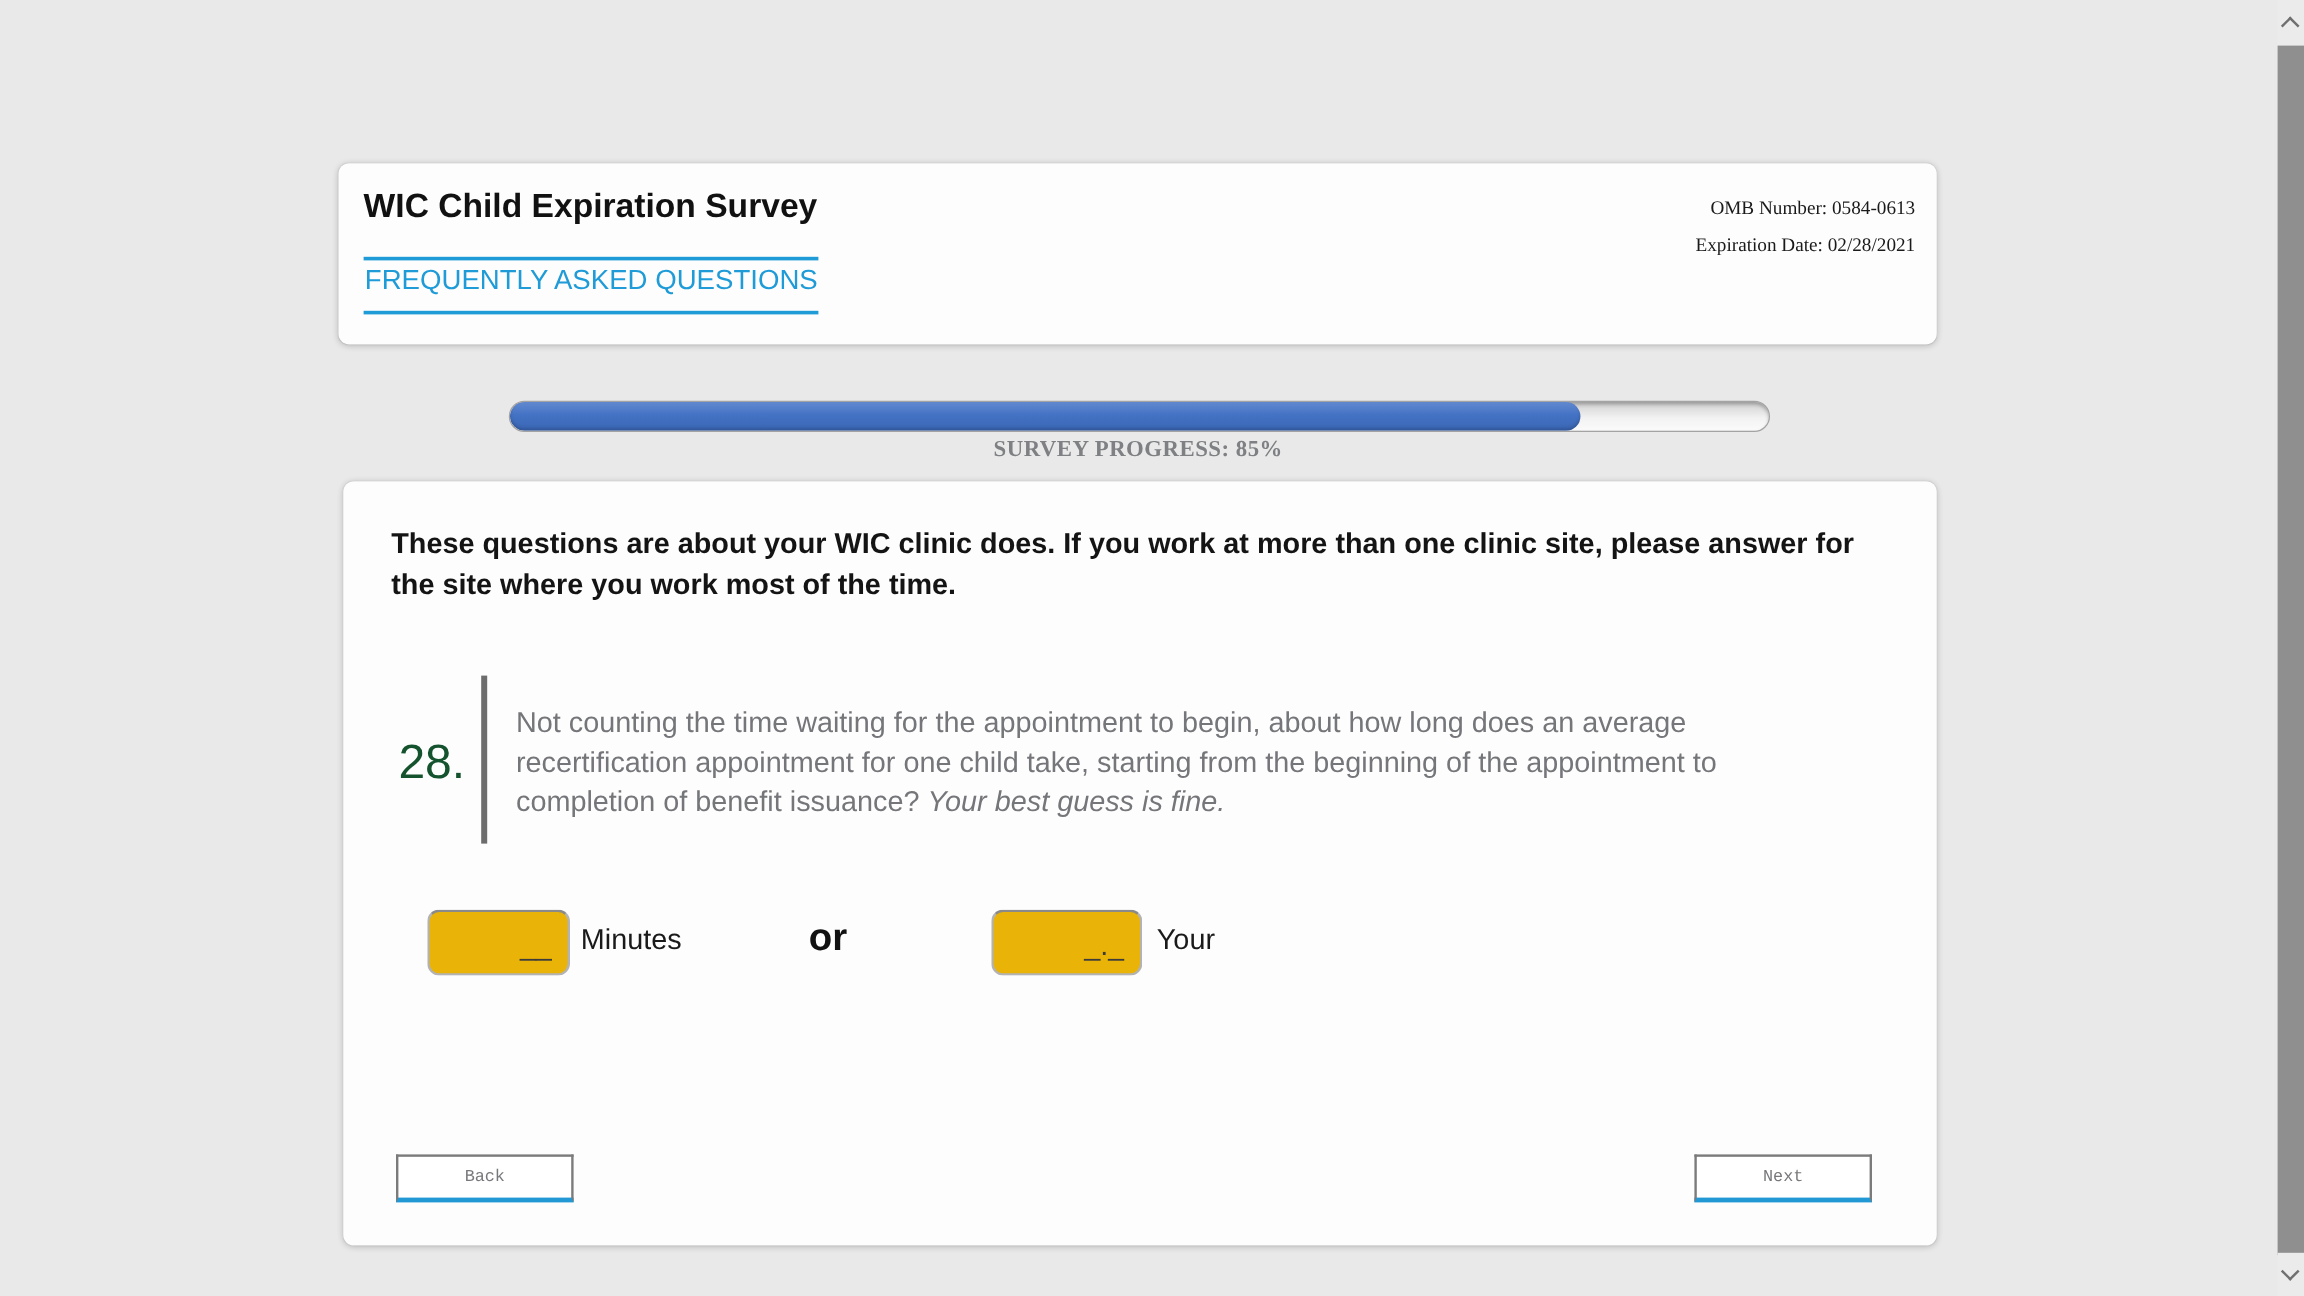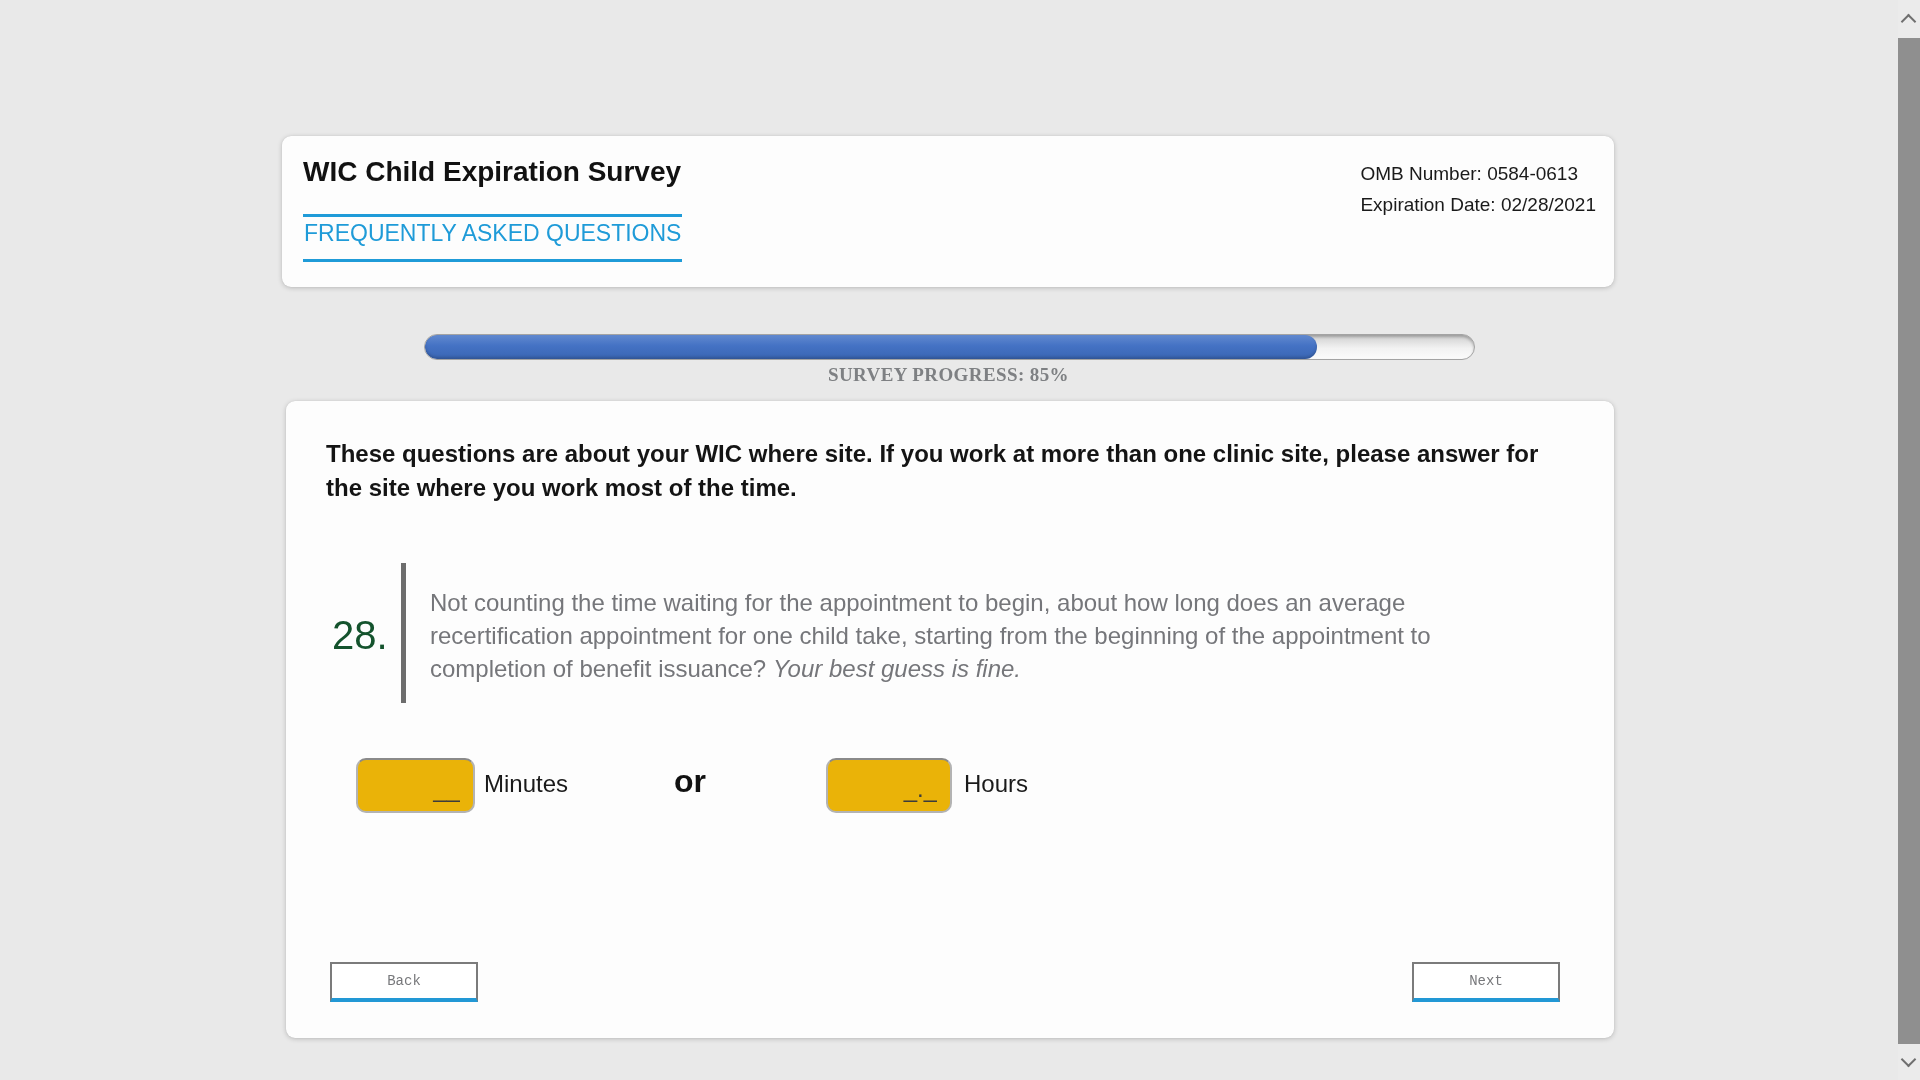--- a/index.html
+++ b/index.html
@@ -9,22 +9,22 @@
   .card{position:absolute;background:#fdfdfd;border-radius:9px;
         box-shadow:0 1px 5px rgba(0,0,0,0.20), 0 0 1px rgba(0,0,0,0.12);}
   .header-card{left:282px;top:136px;width:1332px;height:151px;}
   .main-card{left:286px;top:401px;width:1328px;height:637px;}
 
   .page-title{position:absolute;left:21px;top:20px;font-size:28px;font-weight:bold;color:#111;}
   .faq-link{position:absolute;left:21px;top:78px;display:inline-block;
             color:#1f9bd8;font-size:23px;text-decoration:none;
             border-top:3px solid #1f9bd8;border-bottom:3px solid #1f9bd8;
             padding:3px 1px 12px 1px;cursor:pointer;}
-  .omb{position:absolute;right:18px;top:22px;color:#1a1a1a;
-       font-size:19px;line-height:31px;}
+  .omb{position:absolute;right:18px;top:22px;text-align:right;color:#1a1a1a;
+       font-size:16px;line-height:31px;font-family:Liberation Serif, serif;}
 
   .progress-wrap{position:absolute;left:424px;top:334px;width:1049px;}
   .progress-track{position:relative;width:100%;height:24px;border-radius:13px;
       border:1px solid #a3a3a3;
       background:linear-gradient(#cfcfcf,#f2f2f2 55%,#fbfbfb);
       box-shadow:inset 0 2px 3px rgba(0,0,0,0.25);overflow:hidden;}
   .progress-fill{position:absolute;left:0;top:0;height:100%;border-radius:13px;
       background:linear-gradient(#6189cf,#4472c4 45%,#3a66b4);
       box-shadow:inset 0 -2px 3px rgba(0,0,0,0.18);}
   .progress-label{margin-top:4px;text-align:center;
@@ -84,36 +84,36 @@
   </div>
 
   <div class="progress-wrap">
     <div class="progress-track">
       <div class="progress-fill" style="width: 85%;"></div>
     </div>
     <div class="progress-label">SURVEY PROGRESS: 85%</div>
   </div>
 
   <div class="card main-card">
-    <div class="intro">These questions are about your WIC where site. If you work at more than one clinic site, please answer for the site where you work most of the time.</div>
+    <div class="intro">These questions are about your WIC clinic does. If you work at more than one clinic site, please answer for the site where you work most of the time.</div>
 
     <div class="q-number">28.</div>
     <div class="q-divider"></div>
     <div class="q-text">
       <span>Not counting the time waiting for the appointment to begin, about how long does an average recertification appointment for one child take, starting from the beginning of the appointment to completion of benefit issuance?</span>
       <span class="hint"> <span>Your best guess is fine.</span></span>
     </div>
 
     <input class="answer-input input-minutes" type="text" placeholder="__" style="">
     <div class="unit-label label-minutes">Minutes</div>
 
     <div class="or-label">or</div>
 
     <input class="answer-input input-hours" type="text" placeholder="_._" style="">
-    <div class="unit-label label-hours">Hours</div>
+    <div class="unit-label label-hours">Your</div>
 
     <button class="nav-button back-button">Back</button>
     <button class="nav-button next-button">Next</button>
   </div>
 
   <div class="scrollbar">
     <div class="scroll-btn up">
       <span class="chevron up"></span>
     </div>
     <div class="scroll-thumb"></div>

